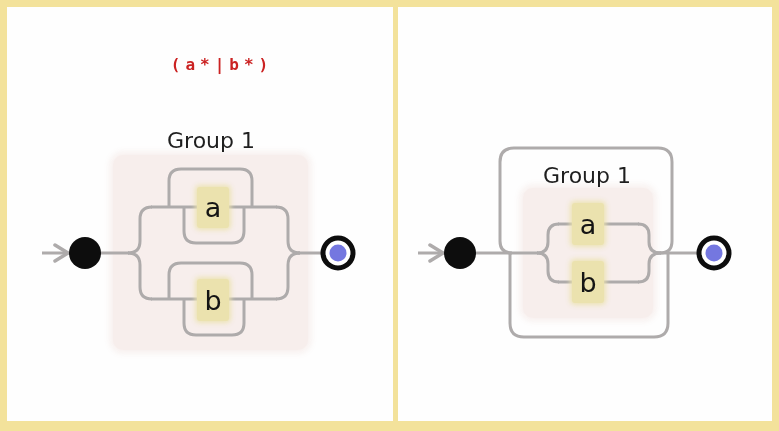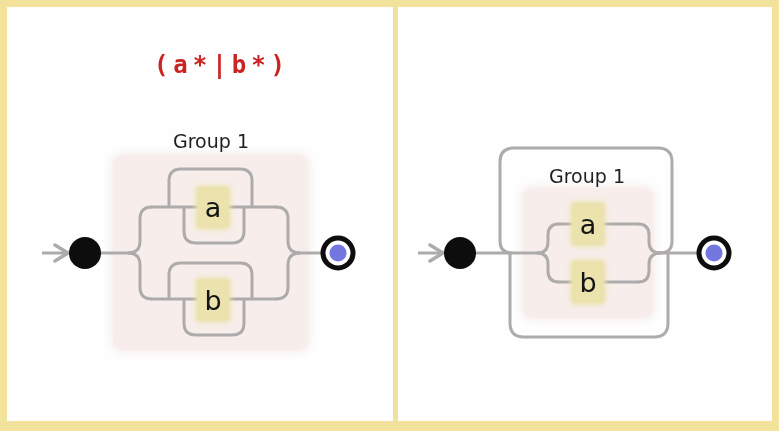--- a/index.html
+++ b/index.html
@@ -4,29 +4,29 @@
 <style>
   html,body{margin:0;padding:0;}
   body{width:779px;height:431px;position:relative;font-family:"DejaVu Sans","Liberation Sans",sans-serif;overflow:hidden;}
   #root{position:absolute;left:0;top:0;width:779px;height:431px;background:#f3e29b;}
   .panel{position:absolute;top:7px;height:414px;background:#fefefe;}
   #panel-left{left:7px;width:386px;}
   #panel-right{left:398px;width:374px;}
   #divider{position:absolute;left:393px;top:0;width:5px;height:431px;background:#f3e29b;}
   .regex-title{position:absolute;height:28px;line-height:28px;text-align:center;
     font-family:"DejaVu Sans Mono","Liberation Mono",monospace;font-weight:bold;
-    font-size:24px;letter-spacing:5px;color:#cb2222;z-index:5;}
+    font-size:16px;letter-spacing:5px;color:#cb2222;z-index:5;}
   #title-left{left:102px;top:51px;width:240px;}
   #title-right{left:486px;top:53px;width:240px;}
   .group-box{position:absolute;background:#f7eeec;border-radius:10px;
     box-shadow:0 0 6px 3px rgba(247,238,236,0.95);z-index:1;}
   #group-box-left{left:113px;top:155px;width:195px;height:195px;}
   #group-box-right{left:523px;top:188px;width:130px;height:130px;}
   .group-label{position:absolute;height:20px;line-height:20px;text-align:center;
-    font-size:19px;color:#1f1f1f;z-index:5;}
+    font-size:22px;color:#1f1f1f;z-index:5;}
   #group-label-left{left:131px;top:131px;width:160px;}
   #group-label-right{left:507px;top:166px;width:160px;}
   svg#rails{position:absolute;left:0;top:0;z-index:2;pointer-events:none;}
   .rail{fill:none;stroke:#aeabab;stroke-width:3;stroke-linecap:butt;}
   .arrowhead{fill:none;stroke:#aeabab;stroke-width:3.5;stroke-linecap:round;stroke-linejoin:round;}
   .literal-box{position:absolute;background:#ebe2ae;border-radius:3px;
     box-shadow:0 0 5px 2px rgba(235,226,174,0.9);z-index:4;
     display:flex;align-items:center;justify-content:center;
     font-size:27px;color:#141414;}
   #lit-left-a{left:197px;top:187px;width:32px;height:41px;}

